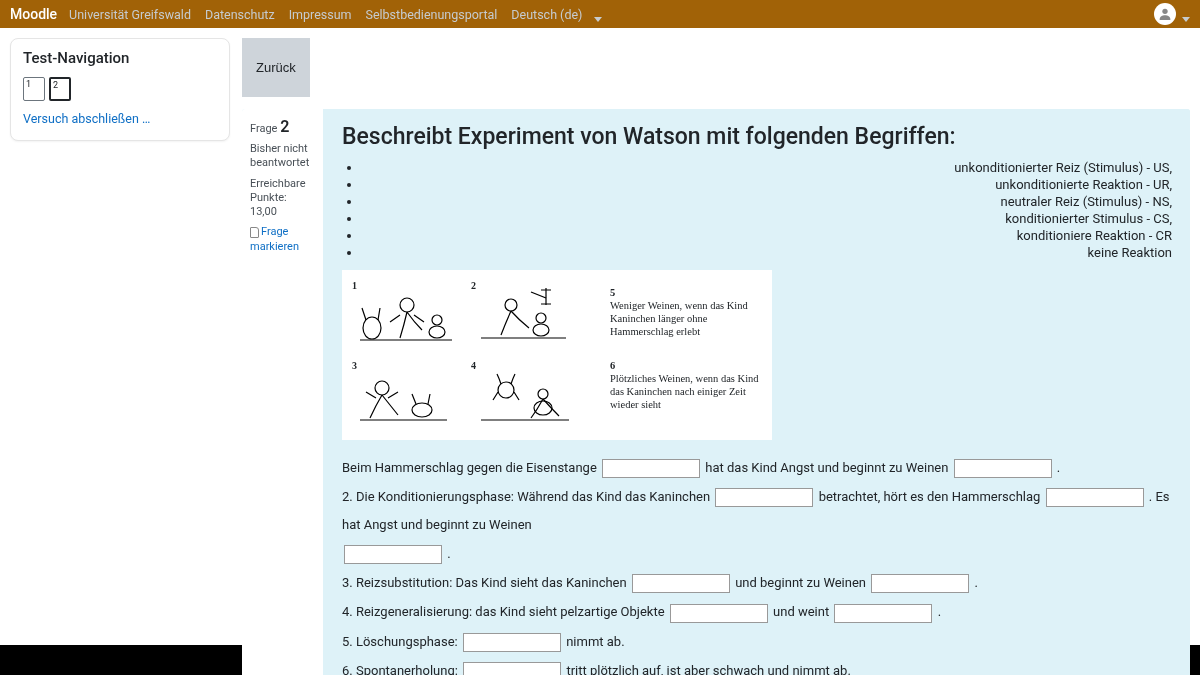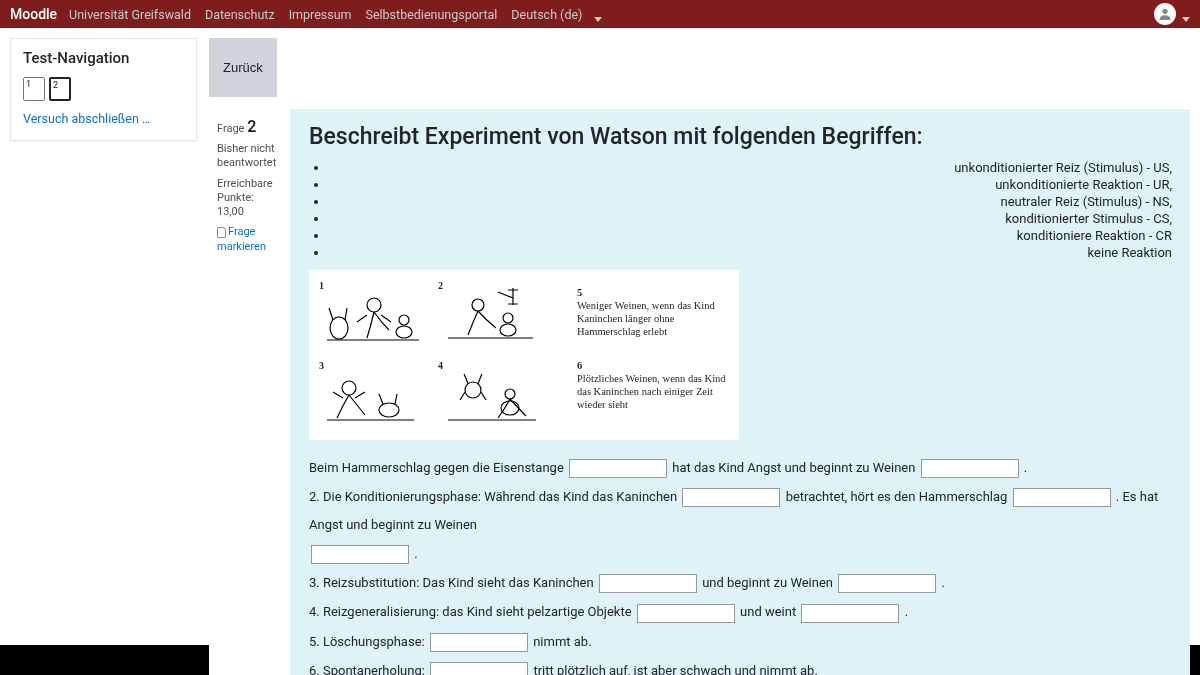--- a/index.html
+++ b/index.html
@@ -1,27 +1,27 @@
 <!DOCTYPE html>
 <html><head>
 <meta charset="utf-8">
 <style>
   * { box-sizing: border-box; margin: 0; padding: 0; }
   body { font-family: -apple-system, BlinkMacSystemFont, "Segoe UI", Roboto, Helvetica, Arial, sans-serif; font-size: 13px; color: #212529; width:1200px; height:675px; overflow:hidden; background:#fff; }
-  .topnav { background:#7f1d1d; height:28px; display:flex; align-items:center; padding:0 10px; color:#c6cbcf; font-size:12.5px; position:relative; }
+  .topnav { background:#a16207; height:28px; display:flex; align-items:center; padding:0 10px; color:#c6cbcf; font-size:12.5px; position:relative; }
   .topnav .brand { color:#fff; font-weight:500; margin-right:12px; font-size:14px; }
   .topnav .navlink { color:#c6cbcf; margin-right:14px; text-decoration:none; cursor:pointer; }
   .topnav .lang { display:flex; align-items:center; gap:12px; cursor:pointer; }
   .topnav .right { margin-left:auto; display:flex; align-items:center; gap:6px; }
   .avatar { width:22px; height:22px; background:#fff; border-radius:50%; display:flex; align-items:center; justify-content:center; }
   .avatar svg { width:16px; height:16px; fill:#888; }
   .chev-down { width:8px; height:8px; display:inline-block; }
   .chev-down::before { content:""; display:inline-block; border-left:4px solid transparent; border-right:4px solid transparent; border-top:5px solid #c6cbcf; }
   .page { display:flex; gap:12px; padding:10px; height:617px; }
-  .sidebar { width:187px; background:#fff; border:1px solid #e5e5e5; border-radius:0; padding:10px 12px 14px 12px; box-shadow:0 1px 2px rgba(0,0,0,0.05); height:fit-content; }
+  .sidebar { width:220px; background:#fff; border:1px solid #e5e5e5; border-radius:8px; padding:10px 12px 14px 12px; box-shadow:0 1px 2px rgba(0,0,0,0.05); height:fit-content; }
   .sidebar h5 { font-size:15px; font-weight:500; margin-bottom:10px; color:#212529; }
   .qnav-row { display:flex; gap:4px; margin-bottom:10px; }
   .qnav-btn { width:22px; height:24px; border:1px solid #6c757d; border-radius:2px; display:flex; align-items:flex-start; justify-content:flex-start; padding:1px 2px; font-size:9px; background:#fff; cursor:pointer; position:relative; }
   .qnav-btn.current { border:2px solid #212529; }
   .finish-link { color:#0f6fc5; font-size:12.5px; cursor:pointer; }
   .main { flex:1; }
   .back-btn { background:#ced4da; color:#212529; border:none; padding:22px 14px; font-size:13px; border-radius:0; cursor:pointer; margin-bottom:12px; }
   .qblock { display:flex; gap:0; background:#def2f8; border-radius:3px; overflow:hidden; }
   .qinfo { width:82px; background:#fff; padding:8px 8px; font-size:11px; color:#495057; border-right:1px solid #def2f8; }
   .qinfo .qno { margin-bottom:6px; }

